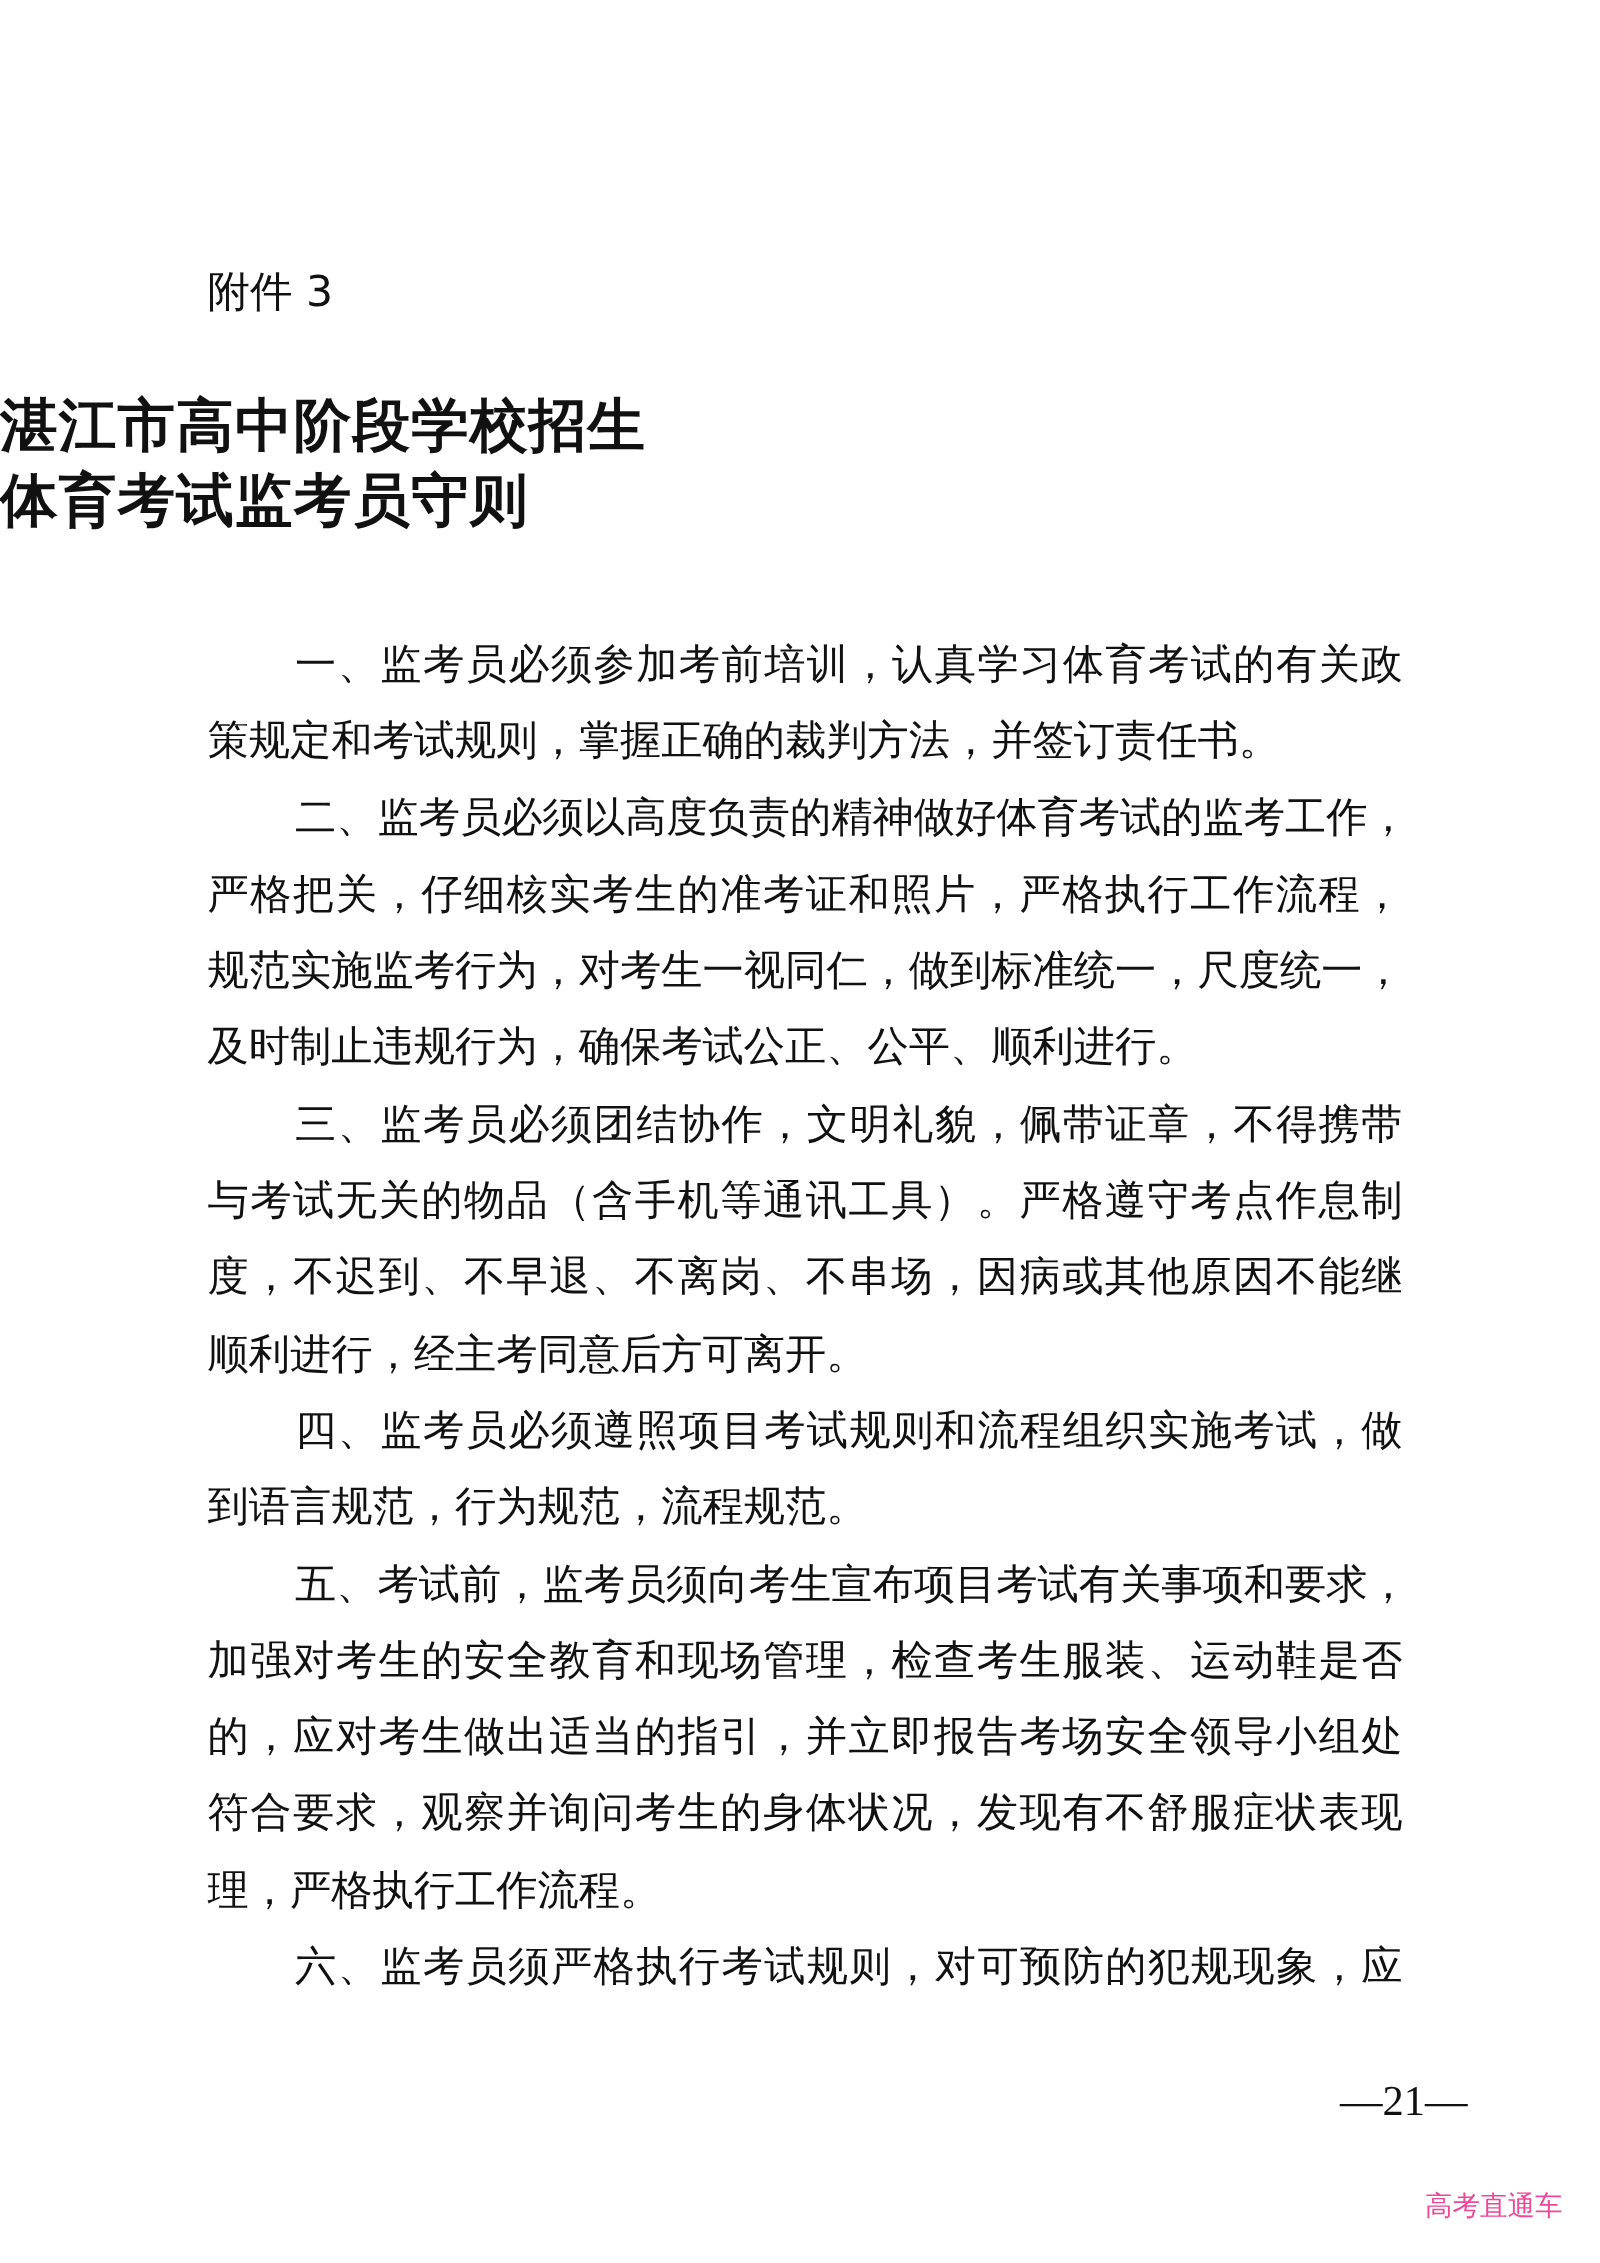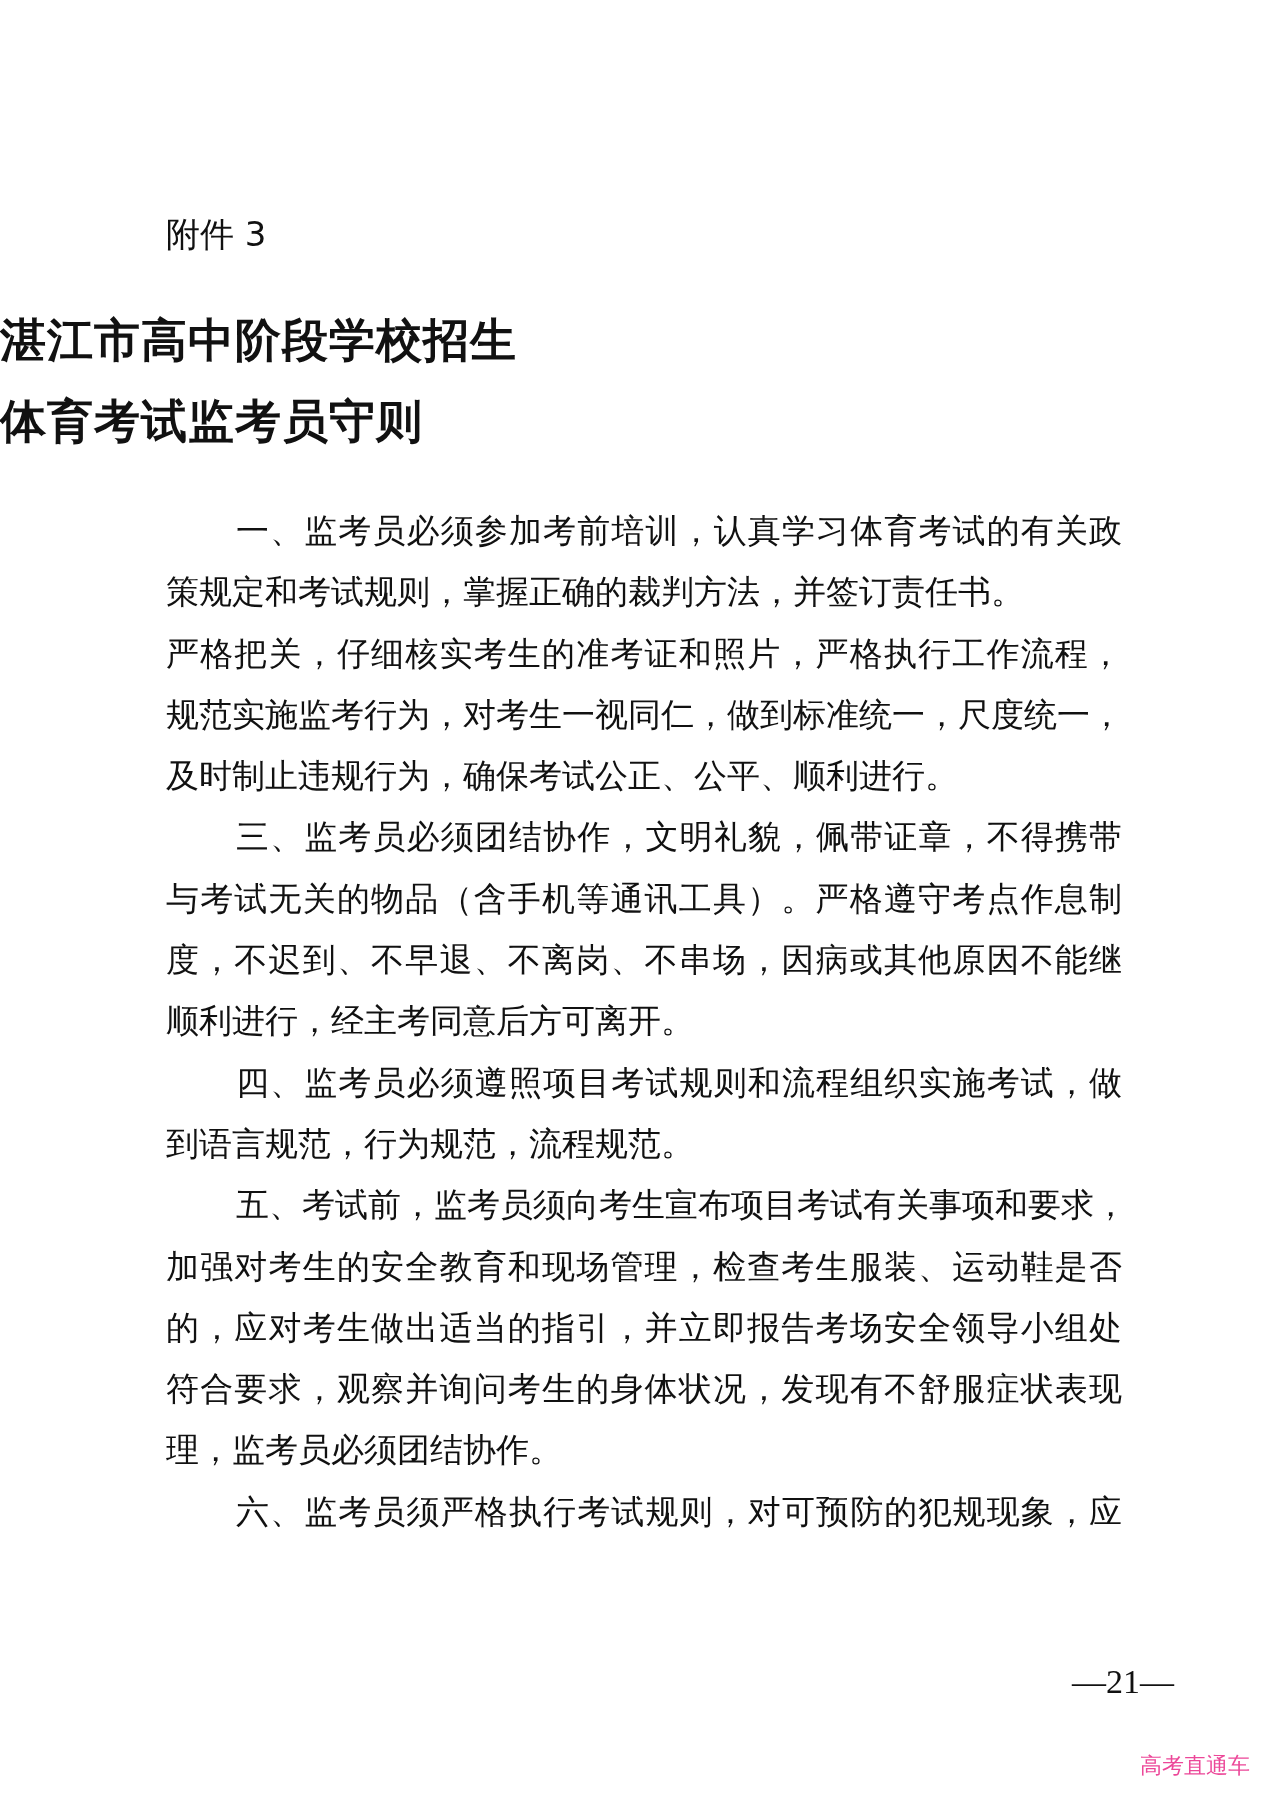--- a/index.html
+++ b/index.html
@@ -1,50 +1,51 @@
 <!DOCTYPE html>
 <html><head>
 <meta charset="utf-8">
 <style>
   html, body { margin:0; padding:0; background:#ffffff; }
   body { width:1280px; height:1810px; position:relative; overflow:hidden; color:#111; font-family:"DejaVu Serif", serif; }
   .attachment { position:absolute; left:166px; top:212px; font-size:34px; line-height:44px; font-family:"DejaVu Sans", sans-serif; }
   .title { position:absolute; left:0; width:1280px; text-align:left; font-size:46px; font-weight:bold; line-height:60px; letter-spacing:1px; }
   .title.l1 { top:310px; }
-  .title.l2 { top:370px;margin-top:21px; }
+  .title.l2 { top:370px; }
   .body { position:absolute; left:166px; top:500px; width:956px; }
   .line { height:61.3px; line-height:61.3px; font-size:33px; white-space:nowrap; text-align:justify; text-align-last:justify; }
   .line.indent { padding-left:70px; }
   .line.last { text-align-last:left; }
   .pagenum { position:absolute; left:1024px; top:1662px; font-size:34px; line-height:40px; font-family:"Liberation Serif", serif;margin-left:48px; }
   .watermark { position:absolute; left:1140px; top:1752px; font-size:22px; line-height:28px; color:#ec4899; font-family:"DejaVu Sans", sans-serif; }
 </style>
 </head>
 <body>
 
 <div class="attachment">附件 3</div>
 
 <div class="title l1">湛江市高中阶段学校招生</div>
 <div class="title l2">体育考试监考员守则</div>
 
 <div class="body" id="body-text">
     <div class="line indent">一、监考员必须参加考前培训，认真学习体育考试的有关政</div>
     <div class="line last">策规定和考试规则，掌握正确的裁判方法，并签订责任书。</div>
+    <div class="line indent">二、监考员必须以高度负责的精神做好体育考试的监考工作，</div>
     <div class="line">严格把关，仔细核实考生的准考证和照片，严格执行工作流程，</div>
     <div class="line">规范实施监考行为，对考生一视同仁，做到标准统一，尺度统一，</div>
     <div class="line last">及时制止违规行为，确保考试公正、公平、顺利进行。</div>
     <div class="line indent">三、监考员必须团结协作，文明礼貌，佩带证章，不得携带</div>
     <div class="line">与考试无关的物品（含手机等通讯工具）。严格遵守考点作息制</div>
     <div class="line">度，不迟到、不早退、不离岗、不串场，因病或其他原因不能继</div>
     <div class="line last">顺利进行，经主考同意后方可离开。</div>
     <div class="line indent">四、监考员必须遵照项目考试规则和流程组织实施考试，做</div>
     <div class="line last">到语言规范，行为规范，流程规范。</div>
     <div class="line indent">五、考试前，监考员须向考生宣布项目考试有关事项和要求，</div>
     <div class="line">加强对考生的安全教育和现场管理，检查考生服装、运动鞋是否</div>
     <div class="line">的，应对考生做出适当的指引，并立即报告考场安全领导小组处</div>
     <div class="line">符合要求，观察并询问考生的身体状况，发现有不舒服症状表现</div>
-    <div class="line last">理，监考员必须团结协作。</div>
+    <div class="line last">理，严格执行工作流程。</div>
     <div class="line indent">六、监考员须严格执行考试规则，对可预防的犯规现象，应</div>
   </div>
 
 <div class="pagenum">—21—</div>
 
 <div class="watermark">高考直通车</div>
 
 </body></html>

